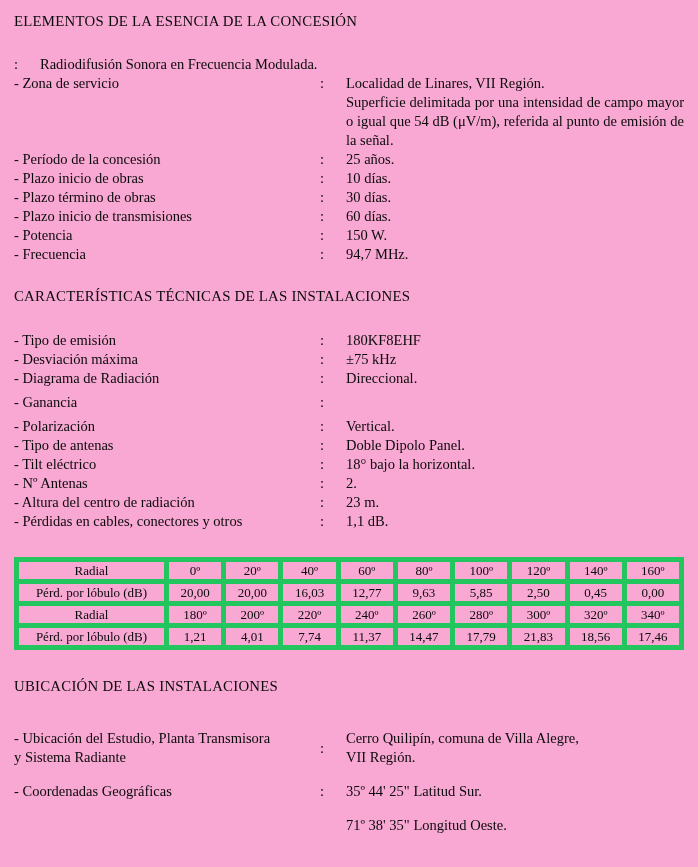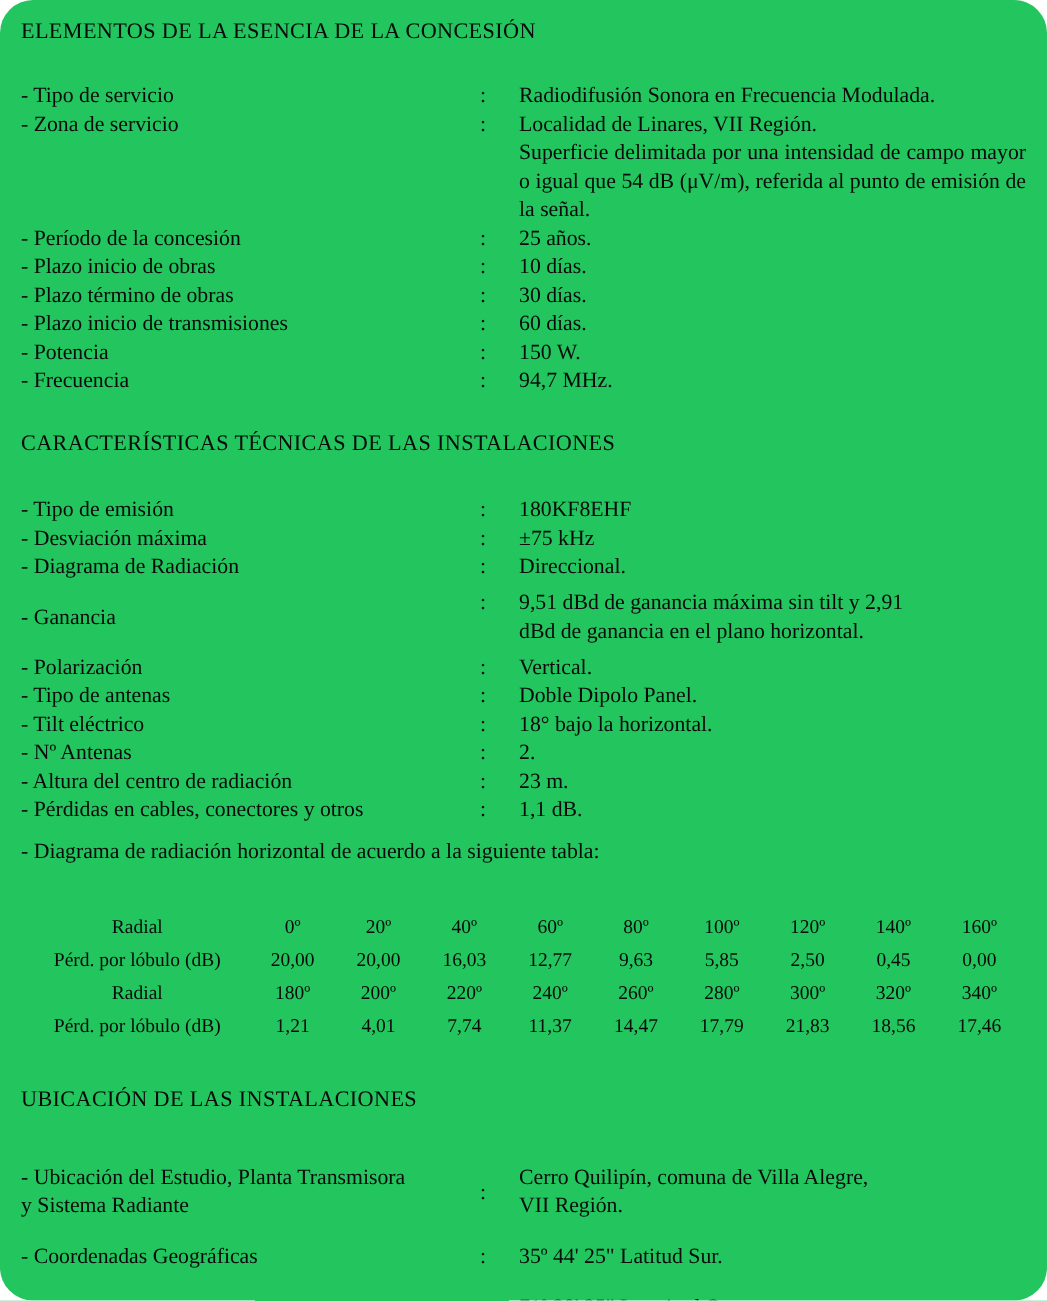--- a/index.html
+++ b/index.html
@@ -1,27 +1,26 @@
 <!DOCTYPE html>
 <html><head>
 <meta charset="utf-8">
 <style>
   * { box-sizing: border-box; }
   html, body { margin: 0; padding: 0; background: #ffffff; }
   .page {
     width: 698px;
     height: 867px;
     padding: 12px 14px 10px 14px;
-    background: #22c55e;
+    background: #f9a8d4;
     color: #0a0a0a;
     font-family: "Liberation Serif", "DejaVu Serif", serif;
     font-size: 14.5px;
     line-height: 19px;
     overflow: hidden;
-    border-radius: 22px;
   }
   .heading {
     font-weight: 400;
     font-size: 14.8px;
     letter-spacing: 0.25px;
     margin: 0 0 24px 0;
   }
   .h2 { margin-top: 23px; margin-bottom: 25px; }
   .h3 { margin-top: 27px; margin-bottom: 33px; }
   .kv { display: flex; }
@@ -51,21 +50,20 @@
   .rad td.rowhead { width: 150px; }
 </style>
 </head>
 <body>
 
 <div class="page">
 
   <div class="heading">ELEMENTOS DE LA ESENCIA DE LA CONCESIÓN</div>
 
   <div class="kv">
-    <span class="k">- Tipo de servicio</span>
     <span class="c">:</span>
     <span class="v">Radiodifusión Sonora en Frecuencia Modulada.</span>
   </div>
 
   <div class="kv">
     <span class="k">- Zona de servicio</span>
     <span class="c">:</span>
     <span class="v">Localidad de Linares, VII Región.</span>
   </div>
   <div class="cont">Superficie delimitada por una intensidad de campo mayor o igual que 54 dB (μV/m), referida al punto de emisión de la señal.</div>
@@ -122,24 +120,20 @@
 
   <div class="kv">
     <span class="k">- Diagrama de Radiación</span>
     <span class="c">:</span>
     <span class="v">Direccional.</span>
   </div>
 
   <div class="kv row-ganancia">
     <span class="k mid">- Ganancia</span>
     <span class="c">:</span>
-    <span class="v">
-      <span class="vline">9,51 dBd de ganancia máxima sin tilt y 2,91</span>
-      <span class="vline">dBd de ganancia en el plano horizontal.</span>
-    </span>
   </div>
 
   <div class="kv">
     <span class="k">- Polarización</span>
     <span class="c">:</span>
     <span class="v">Vertical.</span>
   </div>
 
   <div class="kv">
     <span class="k">- Tipo de antenas</span>
@@ -164,21 +158,20 @@
     <span class="c">:</span>
     <span class="v">23 m.</span>
   </div>
 
   <div class="kv">
     <span class="k">- Pérdidas en cables, conectores y otros</span>
     <span class="c">:</span>
     <span class="v">1,1 dB.</span>
   </div>
 
-  <div class="intro">- Diagrama de radiación horizontal de acuerdo a la siguiente tabla:</div>
 
   <table class="rad">
     <tbody>
       <tr>
         <td class="rowhead">Radial</td>
         <td>0º</td>
         <td>20º</td>
         <td>40º</td>
         <td>60º</td>
         <td>80º</td>

